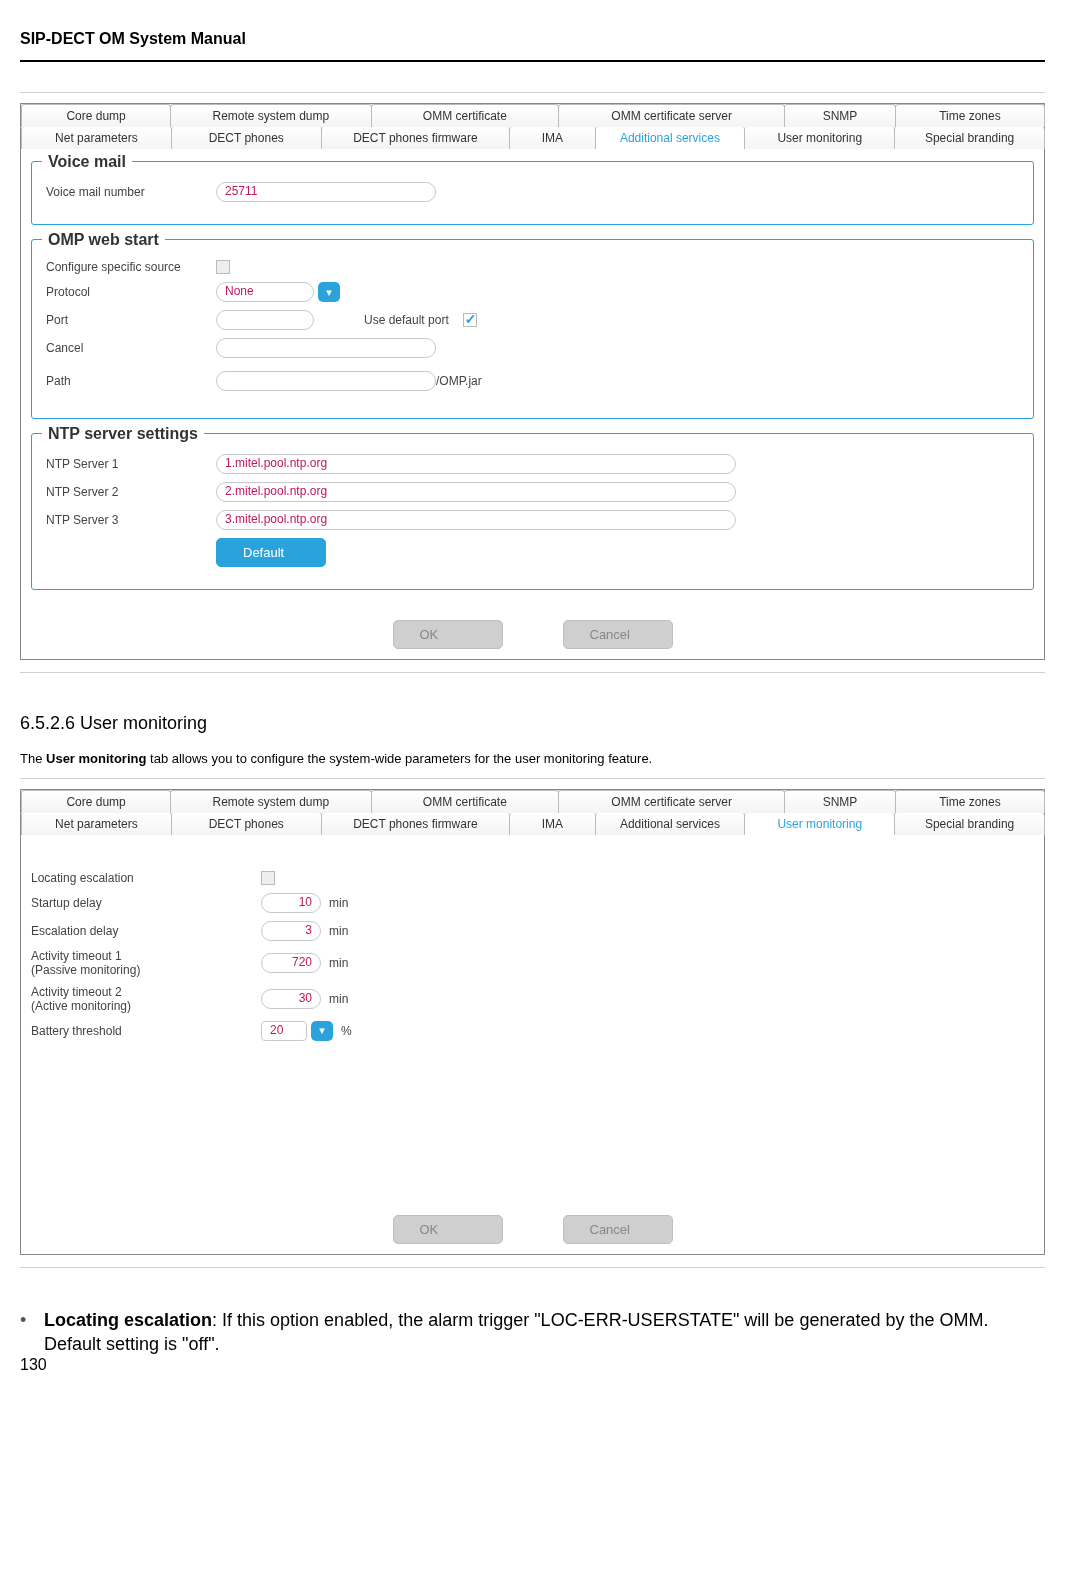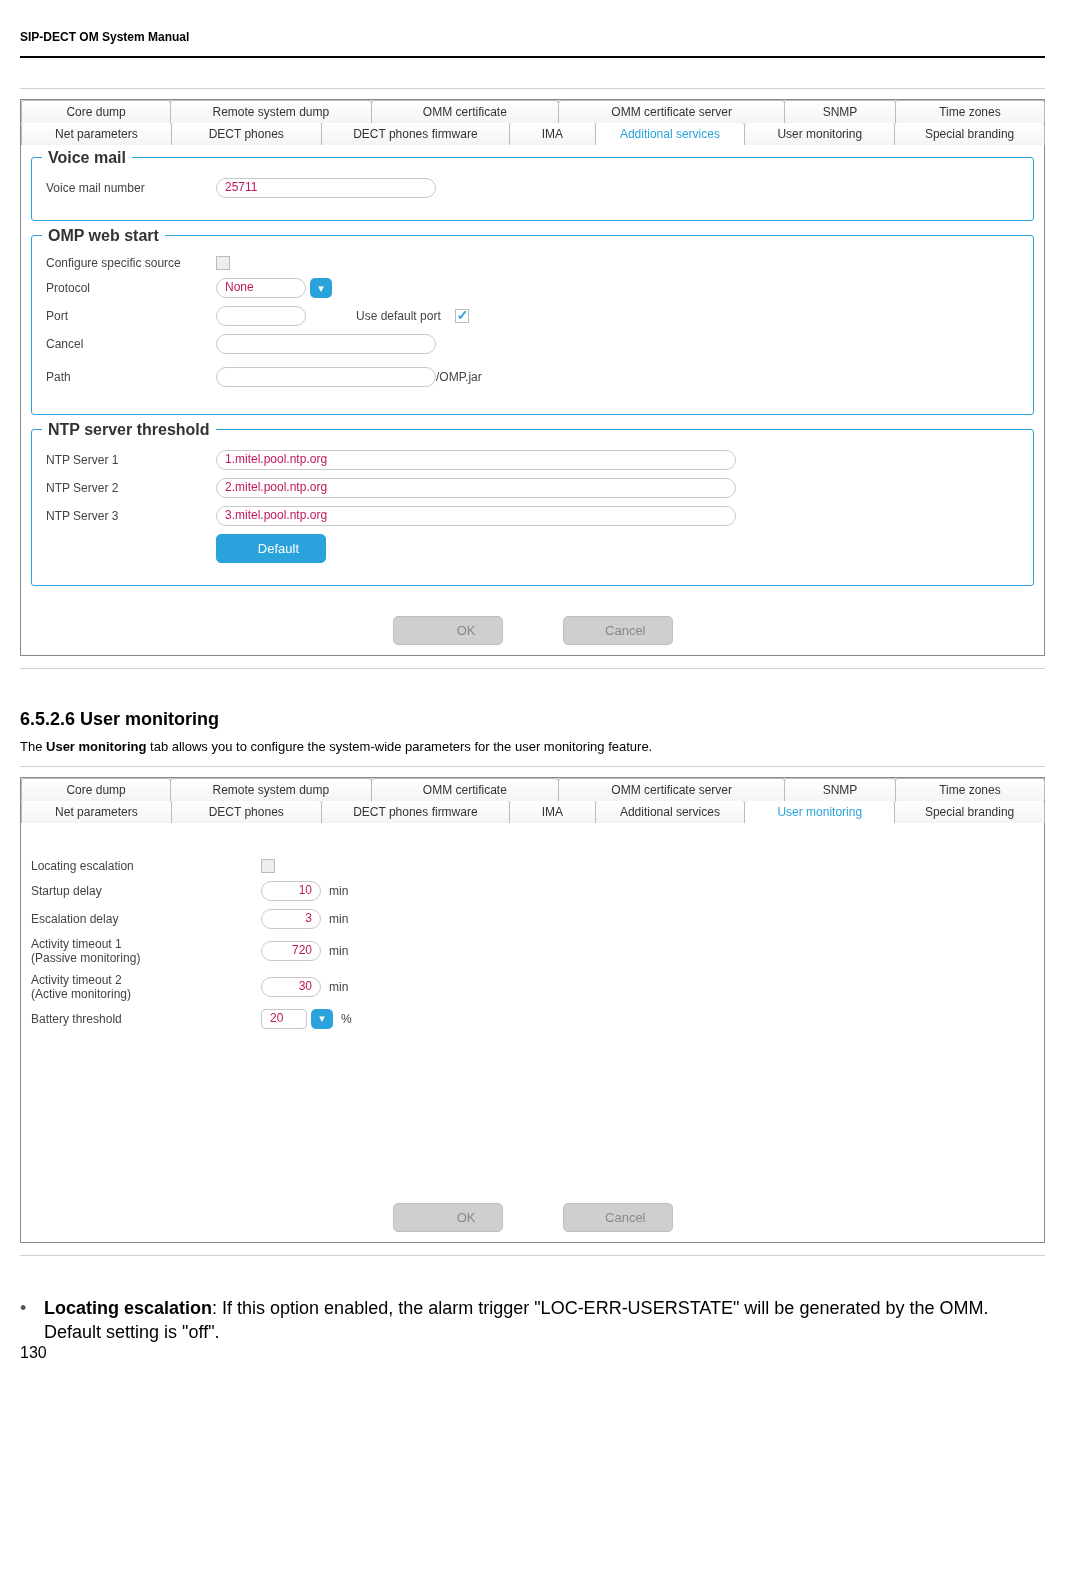--- a/index.html
+++ b/index.html
@@ -5,21 +5,21 @@
   * { box-sizing: border-box; margin: 0; padding: 0; }
   body {
     font-family: Arial, Helvetica, sans-serif;
     background: #fff;
     color: #000;
     width: 1065px;
     padding: 30px 20px 20px 20px;
   }
   .page-header {
     font-weight: bold;
-    font-size: 12px;
+    font-size: 16px;
     padding-bottom: 12px;
     border-bottom: 2px solid #000;
     margin-bottom: 30px;
   }
   .figure-wrap {
     border-top: 1px solid #d0d0d0;
     border-bottom: 1px solid #d0d0d0;
     padding: 10px 0 12px 0;
     margin-bottom: 40px;
   }
@@ -88,21 +88,21 @@
   }
   .input {
     border: 1px solid #c8c8c8;
     border-radius: 10px;
     height: 20px;
     padding: 1px 8px;
     font-size: 12px;
     background: #fff;
     color: #be185d;
   }
-  .input.small { width: 90px; }
+  .input.small { width: 98px; }
   .input.med { width: 220px; }
   .input.wide { width: 520px; }
   .input.num { width: 60px; text-align: right; }
   .select-wrap {
     display: inline-flex;
     align-items: center;
   }
   .select-btn {
     width: 22px;
     height: 20px;
@@ -132,21 +132,21 @@
     position: absolute;
     top: -3px;
     left: 1px;
     font-size: 14px;
     font-weight: bold;
   }
   .btn {
     border-radius: 5px;
     padding: 6px 26px;
     font-size: 13px;
-    text-align: right;
+    text-align: left;
     display: inline-block;
     min-width: 110px;
   }
   .btn-primary {
     background: #2aa3dd;
     color: #fff;
     border: 1px solid #2aa3dd;
   }
   .btn-disabled {
     background: #cfcfcf;
@@ -157,21 +157,21 @@
     display: flex;
     justify-content: center;
     gap: 60px;
     padding: 16px 0 10px 0;
   }
   .body-panel {
     padding: 6px 10px 0 10px;
   }
   .post-text { margin: 8px 0; }
   
-  .h3 { font-weight: bold; font-size: 18px; margin-bottom: 8px; }
+  .h3 { font-weight: normal; font-size: 18px; margin-bottom: 16px; }
   .body-p { font-size: 13px; line-height: 1.35; margin-bottom: 10px; }
   .bullet-row { display: flex; align-items: flex-start; margin-top: 22px; font-size: 18px; line-height: 1.35;}
   .bullet-dot { width: 24px; flex-shrink:0; text-align:left; color:#555;}
   .page-num { font-size: 16px; }
 </style>
 </head>
 <body>
 
 <div class="page-header">SIP-DECT OM System Manual</div>
 
@@ -227,21 +227,21 @@
         <span class="input med"></span>
       </div>
       <div class="row">
         <span class="label">Path</span>
         <span class="input med"></span>
         <span class="post-text">/OMP.jar</span>
       </div>
     </div>
 
     <div class="group">
-      <span class="group-title">NTP server threshold</span>
+      <span class="group-title">NTP server settings</span>
       <div class="row">
         <span class="label">NTP Server 1</span>
         <span class="input wide">1.mitel.pool.ntp.org</span>
       </div>
       <div class="row">
         <span class="label">NTP Server 2</span>
         <span class="input wide">2.mitel.pool.ntp.org</span>
       </div>
       <div class="row">
         <span class="label">NTP Server 3</span>

